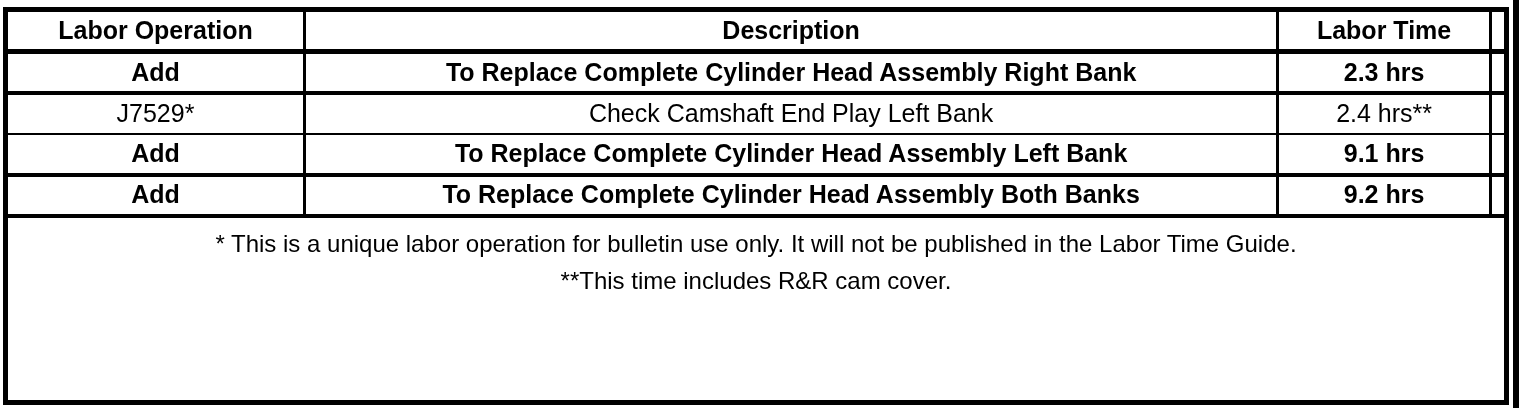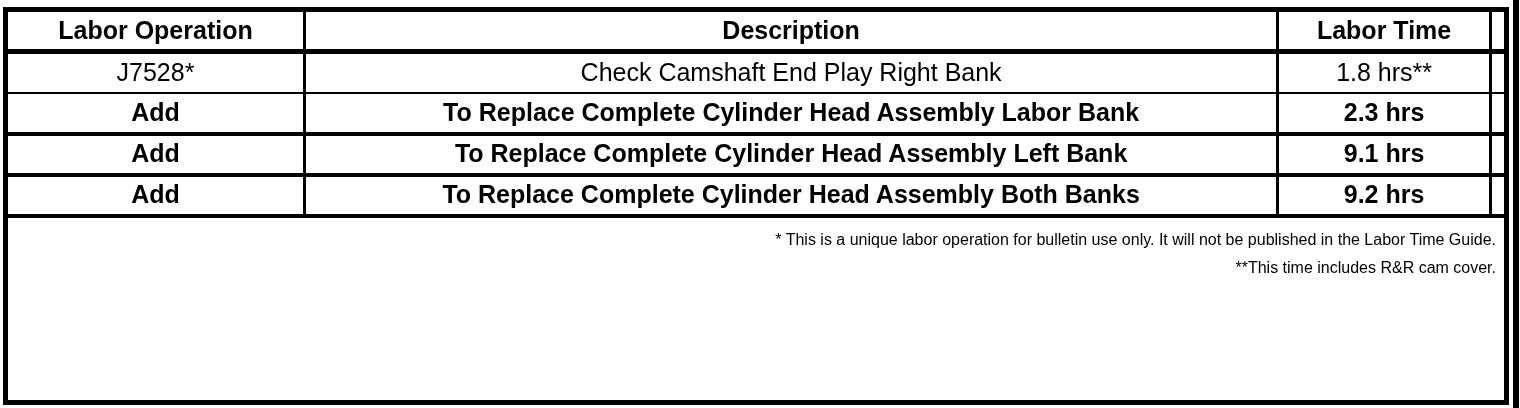--- a/index.html
+++ b/index.html
@@ -55,24 +55,24 @@
     border-bottom: 5px solid #000;
     height: 42px;
   }
 
   table.labor tbody tr.data-row { height: 41px; }
   table.labor tbody tr.group-end td { border-bottom-width: 4px; font-weight: bold; }
 
   
   table.labor tr.footnote-row td {
     border-top: 4px solid #000;
-    text-align: right;
+    text-align: center;
     vertical-align: top;
     padding: 13px 8px 8px 8px;
-    font-size: 16px;
+    font-size: 24px;
     white-space: normal;
   }
   .footnote-line { margin: 0; }
   .footnote-line + .footnote-line { margin-top: 11px; }
 </style>
 </head>
 <body>
 
 <div class="canvas">
 
@@ -85,30 +85,30 @@
     </colgroup>
     <thead>
       <tr>
         <th>Labor Operation</th>
         <th>Description</th>
         <th>Labor Time</th>
         <th></th>
       </tr>
     </thead>
     <tbody>
-      <tr class="data-row">
-        <td>J7528*</td>
-        <td>Check Camshaft End Play Right Bank</td>
-        <td>1.8 hrs**</td>
+      <tr class="data-row group-end">
+        <td>Add</td>
+        <td>To Replace Complete Cylinder Head Assembly Right Bank</td>
+        <td>2.3 hrs</td>
         <td></td>
       </tr>
-      <tr class="data-row group-end">
-        <td>Add</td>
-        <td>To Replace Complete Cylinder Head Assembly Labor Bank</td>
-        <td>2.3 hrs</td>
+      <tr class="data-row">
+        <td>J7529*</td>
+        <td>Check Camshaft End Play Left Bank</td>
+        <td>2.4 hrs**</td>
         <td></td>
       </tr>
       <tr class="data-row group-end">
         <td>Add</td>
         <td>To Replace Complete Cylinder Head Assembly Left Bank</td>
         <td>9.1 hrs</td>
         <td></td>
       </tr>
       <tr class="data-row group-end">
         <td>Add</td>

